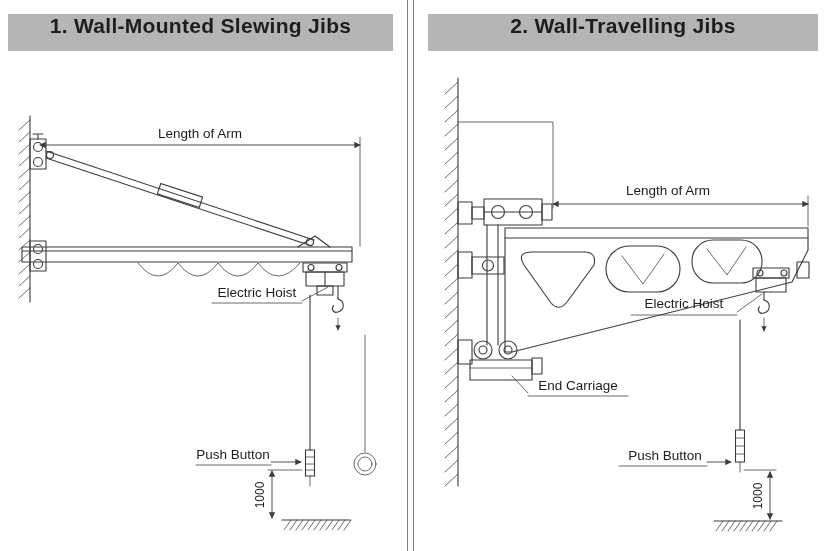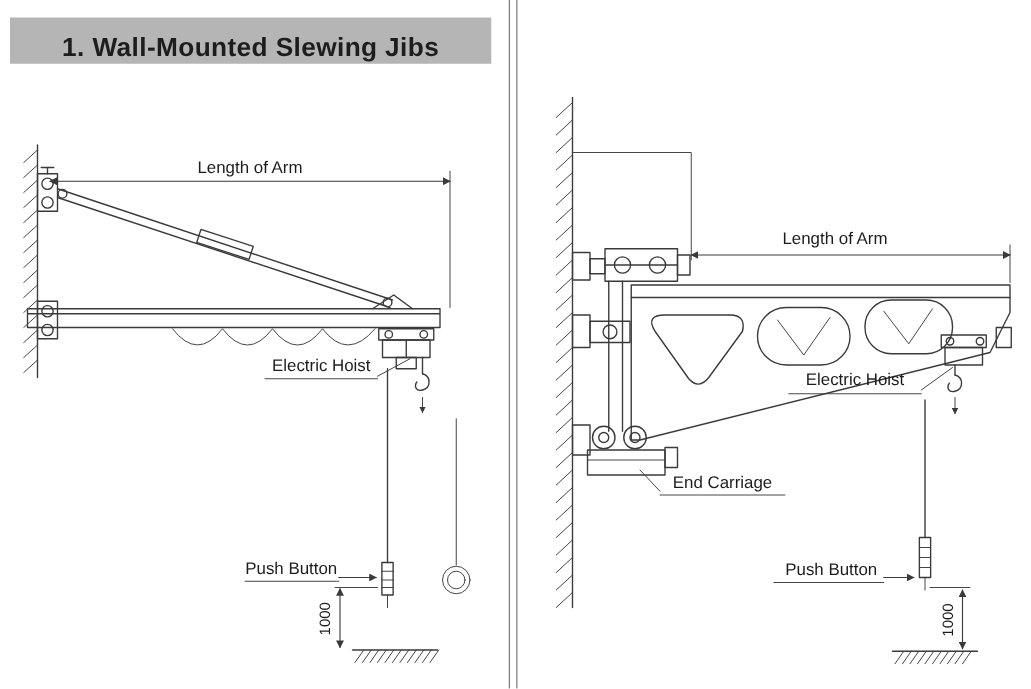--- a/index.html
+++ b/index.html
@@ -1,19 +1,19 @@
 <!DOCTYPE html>
 <html><head>
 <meta charset="utf-8">
 <style>
   html,body{margin:0;padding:0;background:#fff;}
   .page{position:relative;width:825px;height:551px;background:#fff;overflow:hidden;
         font-family:"Liberation Sans",sans-serif;}
   .panel-header{position:absolute;top:14px;height:37px;background:#b5b5b5;
-        display:flex;align-items:flex-end;justify-content:center;}
+        display:flex;align-items:flex-start;justify-content:center;}
   .panel-header span{font-size:21px;font-weight:600;color:#1d1d1d;letter-spacing:.3px;}
   .header-left{left:8px;width:385px;}
   .header-right{left:428px;width:390px;}
   .divider{position:absolute;left:407px;top:0;width:7px;height:551px;
         border-left:1.5px solid #7f7f7f;border-right:1.5px solid #7f7f7f;box-sizing:border-box;}
   svg{position:absolute;top:0;}
   .svg-left{left:0;}
   .svg-right{left:416px;}
   .ln{stroke:#3a3a3a;stroke-width:1.1;fill:none;stroke-linecap:round;stroke-linejoin:round;}
   .thin{stroke-width:.75;}
@@ -22,20 +22,23 @@
   .dimtxt{font-family:"Liberation Sans",sans-serif;font-size:12px;fill:#1c1c1c;}
 </style>
 </head>
 <body>
 
 <div class="page">
 
   <div class="panel-header header-left">
     <span>1. Wall-Mounted Slewing Jibs</span>
   </div>
+  <div class="panel-header header-right">
+    <span>2. Wall-Travelling Jibs</span>
+  </div>
 
   <div class="divider"></div>
 
   <svg class="svg-left" width="409" height="551" viewBox="0 0 409 551">
     <defs>
       <marker id="arwL" viewBox="0 0 10 10" refX="9" refY="5" markerWidth="7" markerHeight="7" orient="auto-start-reverse">
         <path d="M0,0 L10,5 L0,10 z" fill="#3a3a3a"></path>
       </marker>
     </defs>
 

